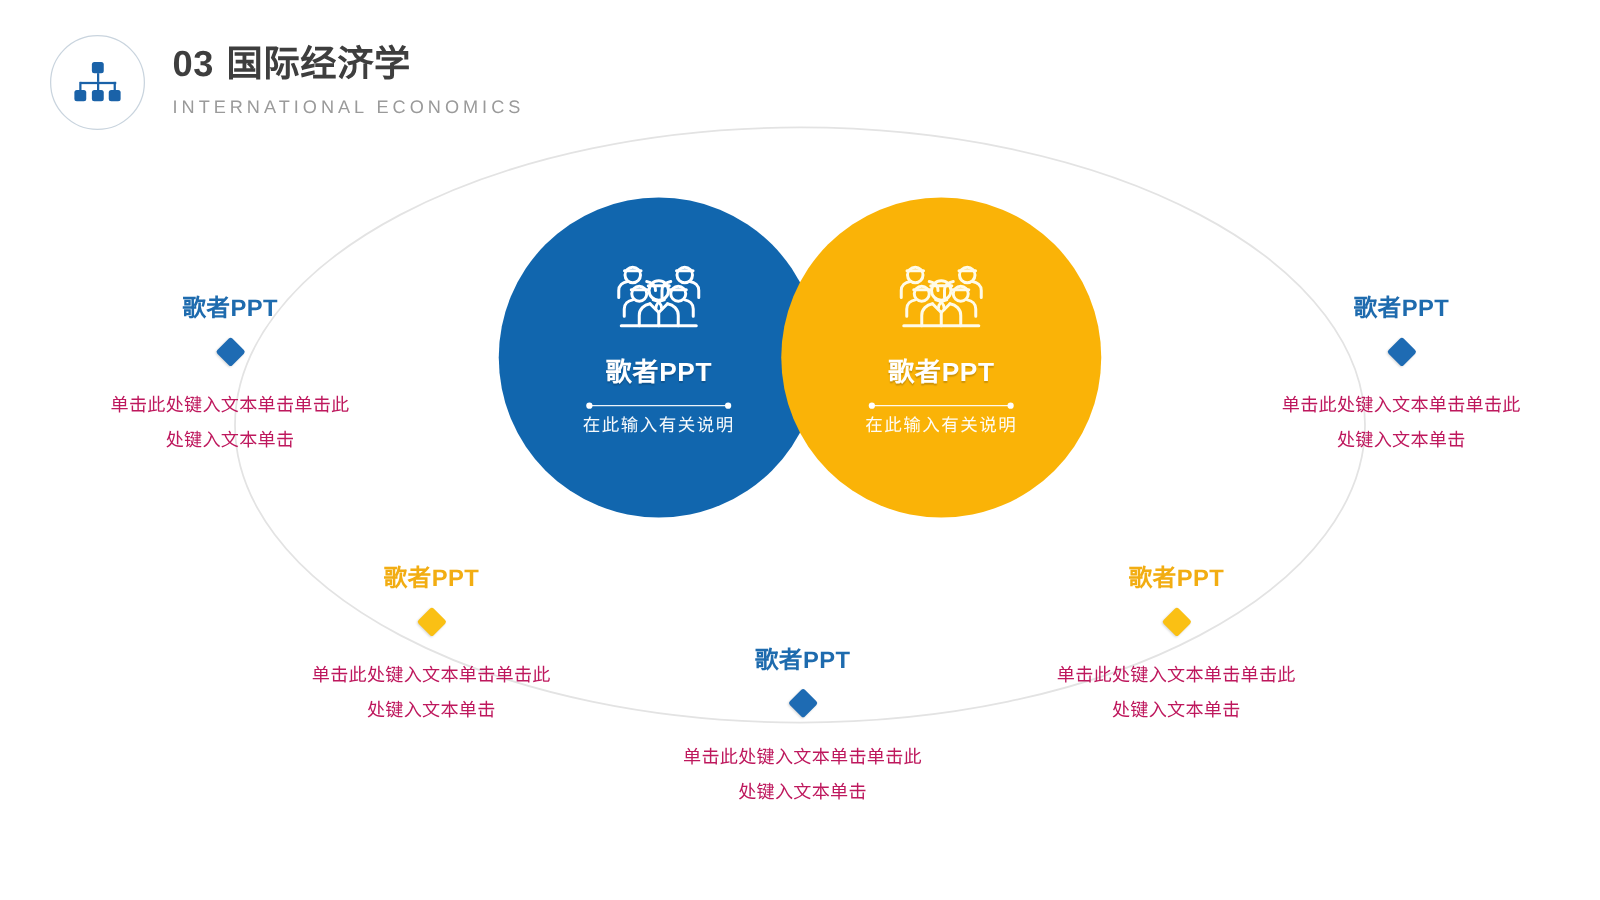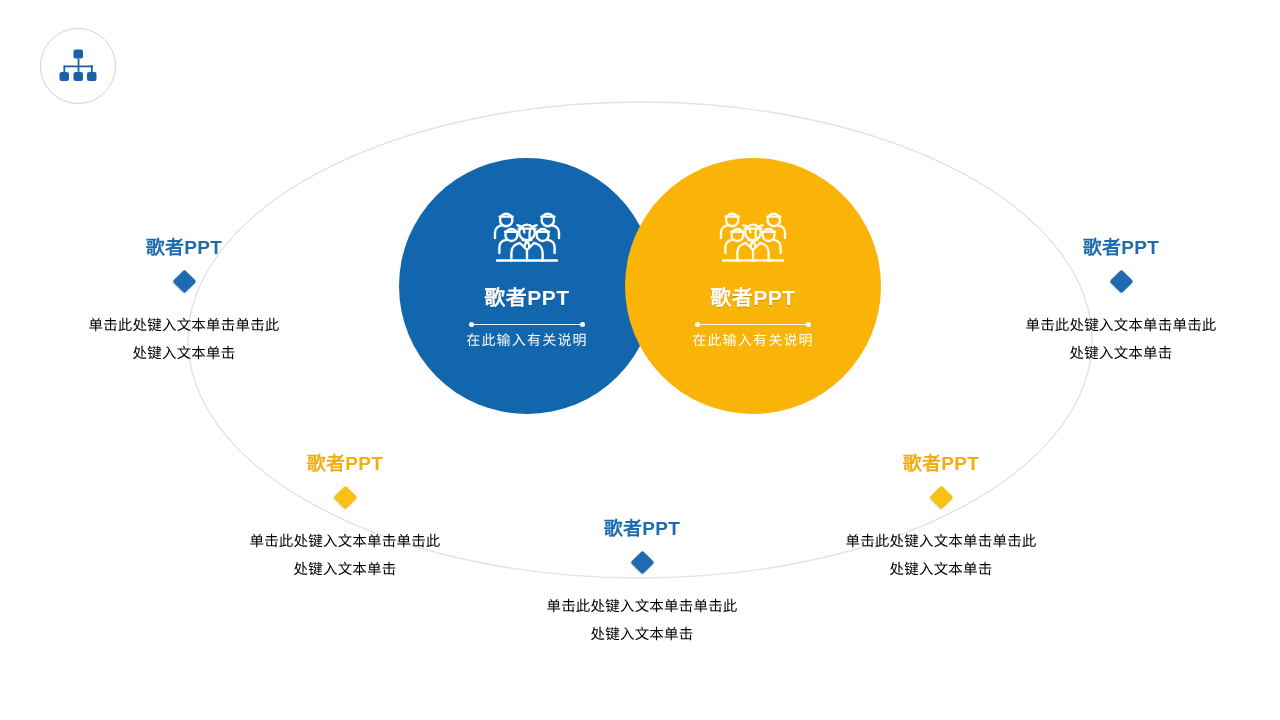--- a/index.html
+++ b/index.html
@@ -181,21 +181,21 @@
     background: #1e6bb3;
     box-shadow: 0 1px 2px rgba(0,0,0,0.18);
   }
   .item-diamond.yellow {
     background: #fac014;
     box-shadow: 0 1px 2px rgba(0,0,0,0.18);
   }
   .item-body {
     margin-top: 21px;
     font-size: 14.5px;
-    color: #000000;
+    color: #be185d;
     line-height: 1.95;
     letter-spacing: 0.2px;
     width: 200px;
   }
 
   
   .item-left-top    { left: 79px;  top: 237px; }
   .item-right-top   { left: 1016px; top: 237px; }
   .item-left-bottom { left: 240px; top: 453px; }
   .item-right-bottom{ left: 836px; top: 453px; }
@@ -214,20 +214,26 @@
           <rect x="1.5" y="24" width="9.5" height="9" rx="2" fill="#1a62a8"></rect>
           <rect x="15.5" y="24" width="9.5" height="9" rx="2" fill="#1a62a8"></rect>
           <rect x="29" y="24" width="9.5" height="9" rx="2" fill="#1a62a8"></rect>
           <rect x="19.6" y="10.5" width="1.8" height="7" fill="#1a62a8"></rect>
           <rect x="6" y="17.5" width="29" height="1.8" fill="#1a62a8"></rect>
           <rect x="5.4" y="17.5" width="1.8" height="6.5" fill="#1a62a8"></rect>
           <rect x="19.6" y="17.5" width="1.8" height="6.5" fill="#1a62a8"></rect>
           <rect x="32.9" y="17.5" width="1.8" height="6.5" fill="#1a62a8"></rect>
         </svg>
       </span>
+    </div>
+    <div class="header-text">
+      <div class="header-title">
+        <span class="num">03</span><span>国际经济学</span>
+      </div>
+      <div class="header-subtitle">INTERNATIONAL ECONOMICS</div>
     </div>
   </div>
 
   <svg class="ellipse-guide" viewBox="0 0 1280 720">
     <ellipse cx="640" cy="340" rx="452" ry="238" fill="none" stroke="#e3e3e3" stroke-width="1.4"></ellipse>
   </svg>
 
   <div class="main-circle circle-blue">
     <div class="circle-icon">
       <svg width="84" height="66" viewBox="0 0 84 66" aria-hidden="true">

